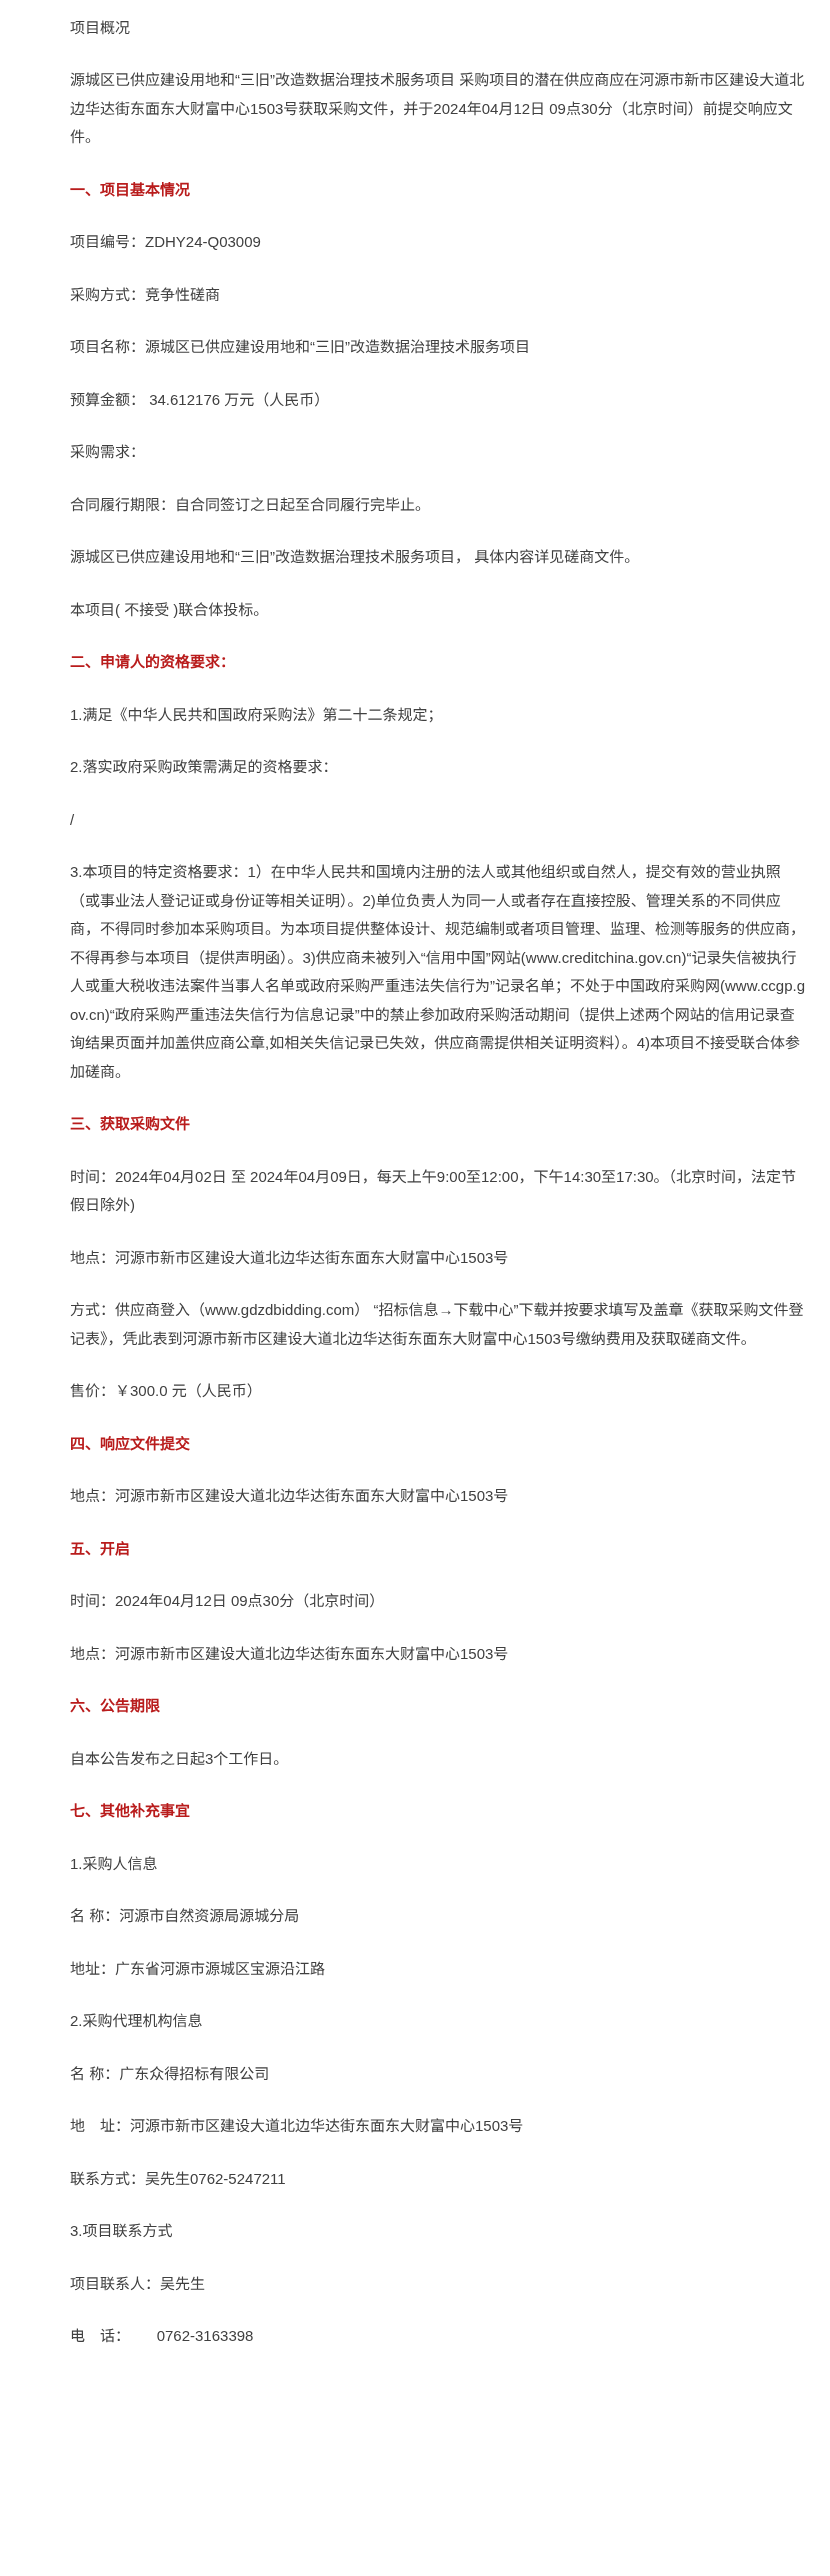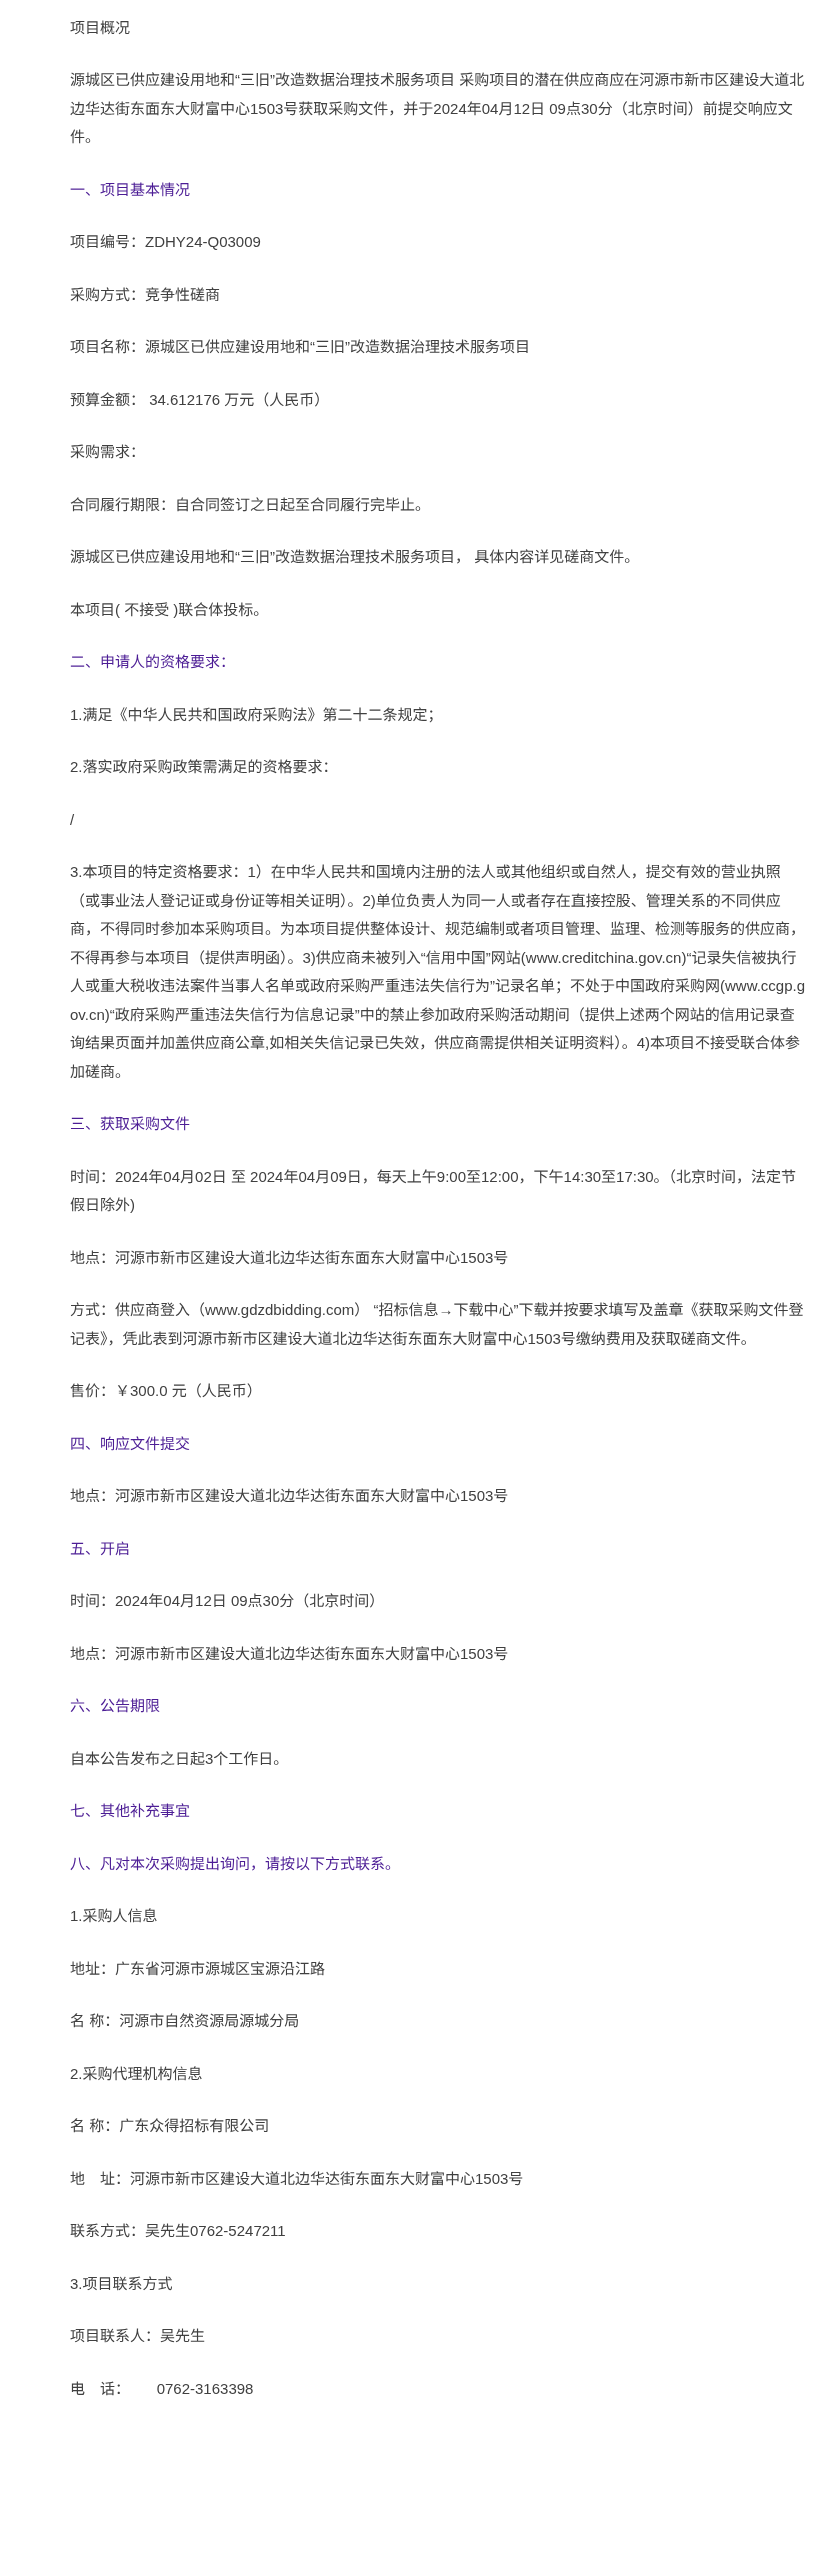--- a/index.html
+++ b/index.html
@@ -18,22 +18,22 @@
     word-break: break-all;
     overflow-wrap: break-word;
   }
   .doc p {
     margin: 24px 0;
   }
   .doc p:first-child {
     margin-top: 12px;
   }
   .doc p.heading {
-    font-weight: normal;
-    color: #4c1d95;
+    font-weight: bold;
+    color: #b91c1c;
   }
 </style>
 </head>
 <body>
 
 <div class="doc" id="doc">
     <p class="body">项目概况</p>
     <p class="body">源城区已供应建设用地和“三旧”改造数据治理技术服务项目 采购项目的潜在供应商应在河源市新市区建设大道北边华达街东面东大财富中心1503号获取采购文件，并于2024年04月12日 09点30分（北京时间）前提交响应文件。</p>
     <p class="heading">一、项目基本情况</p>
     <p class="body">项目编号：ZDHY24-Q03009</p>
@@ -55,24 +55,23 @@
     <p class="body">方式：供应商登入（www.gdzdbidding.com） “招标信息→下载中心”下载并按要求填写及盖章《获取采购文件登记表》，凭此表到河源市新市区建设大道北边华达街东面东大财富中心1503号缴纳费用及获取磋商文件。</p>
     <p class="body">售价：￥300.0 元（人民币）</p>
     <p class="heading">四、响应文件提交</p>
     <p class="body">地点：河源市新市区建设大道北边华达街东面东大财富中心1503号</p>
     <p class="heading">五、开启</p>
     <p class="body">时间：2024年04月12日 09点30分（北京时间）</p>
     <p class="body">地点：河源市新市区建设大道北边华达街东面东大财富中心1503号</p>
     <p class="heading">六、公告期限</p>
     <p class="body">自本公告发布之日起3个工作日。</p>
     <p class="heading">七、其他补充事宜</p>
-    <p class="heading">八、凡对本次采购提出询问，请按以下方式联系。</p>
     <p class="body">1.采购人信息</p>
+    <p class="body">名 称：河源市自然资源局源城分局</p>
     <p class="body">地址：广东省河源市源城区宝源沿江路</p>
-    <p class="body">名 称：河源市自然资源局源城分局</p>
     <p class="body">2.采购代理机构信息</p>
     <p class="body">名 称：广东众得招标有限公司</p>
     <p class="body">地　址：河源市新市区建设大道北边华达街东面东大财富中心1503号</p>
     <p class="body">联系方式：吴先生0762-5247211</p>
     <p class="body">3.项目联系方式</p>
     <p class="body">项目联系人：吴先生</p>
     <p class="body">电　话：　　 0762-3163398</p>
   </div>
 
 

